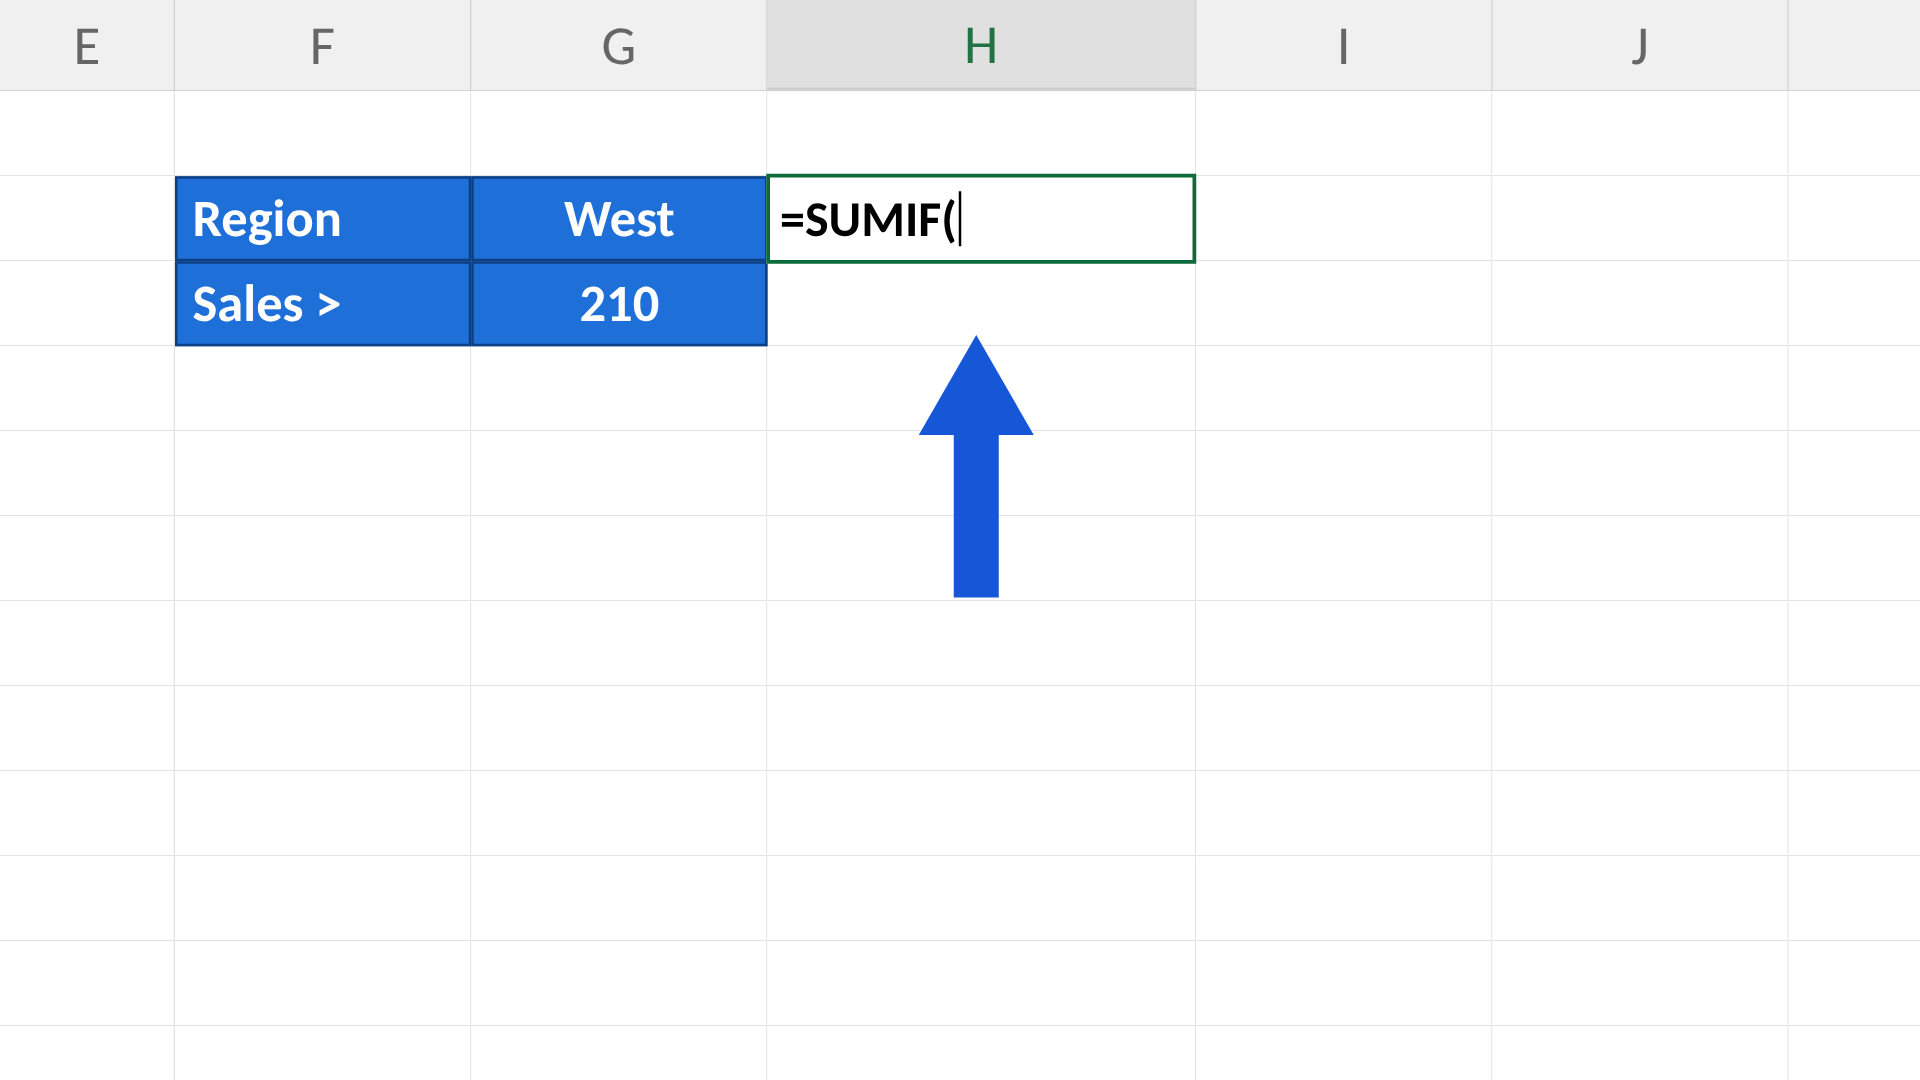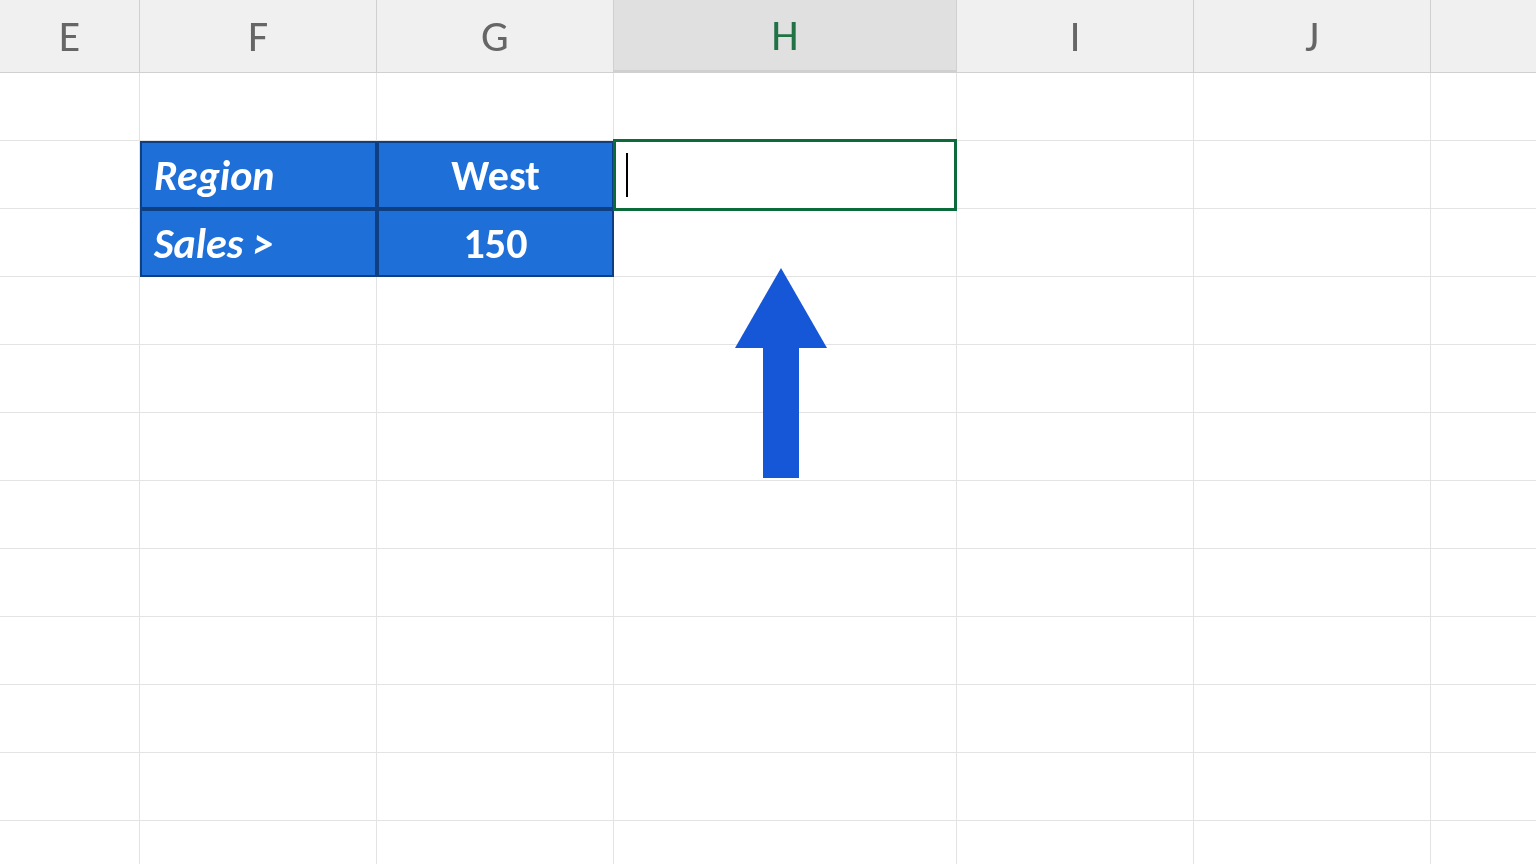--- a/index.html
+++ b/index.html
@@ -54,21 +54,21 @@
   .bluecell {
     background: #1f6fd8;
     color: #fff;
     font-size: 42px;
     font-weight: 600;
     display: flex;
     align-items: center;
     justify-content: center;
     border: 2px solid #0d3f82;
   }
-  .bluecell.left { justify-content: flex-start; padding-left: 12px; font-style: italic; }
+  .bluecell.left { justify-content: flex-start; padding-left: 12px; }
 
   
   .activecell {
     position: absolute;
     background: #fff;
     border: 3px solid #0b6b3a;
     font-size: 40px;
     font-weight: 600;
     color: #000;
     padding-left: 8px;
@@ -244,24 +244,25 @@
   <div class="bluecell left" style="position:absolute;left:140px;top:68px;width:237px;height:68px">
     <span>Region</span>
   </div>
   <div class="bluecell" style="position:absolute;left:377px;top:68px;width:237px;height:68px">
     <span>West</span>
   </div>
   <div class="bluecell left" style="position:absolute;left:140px;top:136px;width:237px;height:68px">
     <span>Sales &gt;</span>
   </div>
   <div class="bluecell" style="position:absolute;left:377px;top:136px;width:237px;height:68px">
-    <span>150</span>
+    <span>210</span>
   </div>
 
   <div class="activecell" style="left:613px;top:66px;width:344px;height:72px">
+    <span>=SUMIF(</span>
       <span class="caret"></span>
   </div>
 
 
   <div class="arrow" style="left:736px;top:195px">
     <div class="head"></div>
     <div class="shaft"></div>
   </div>
 </div>
 

